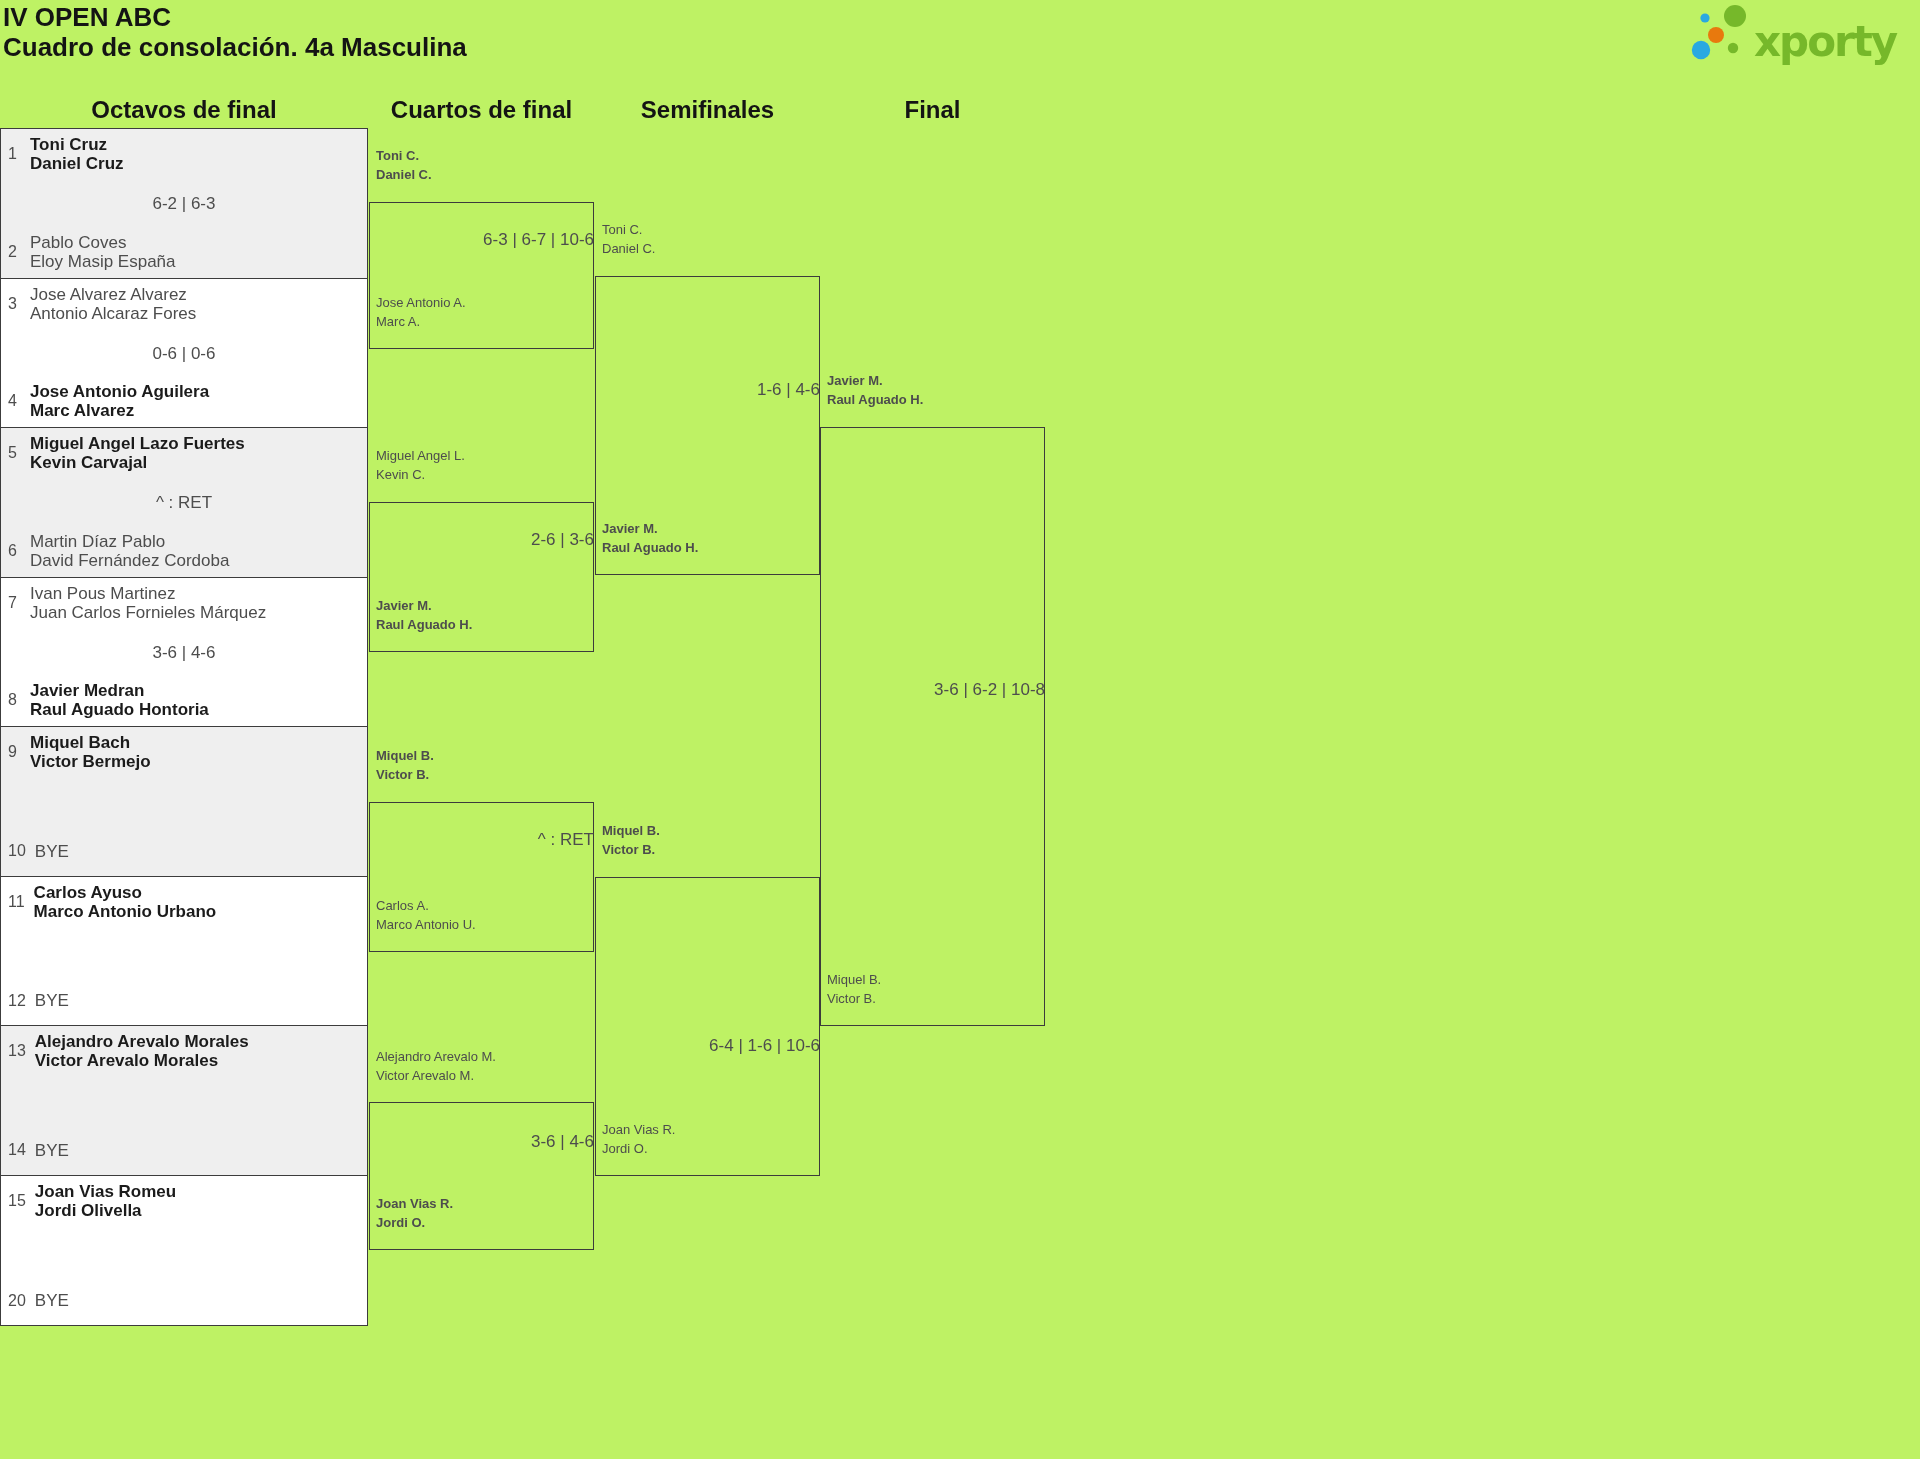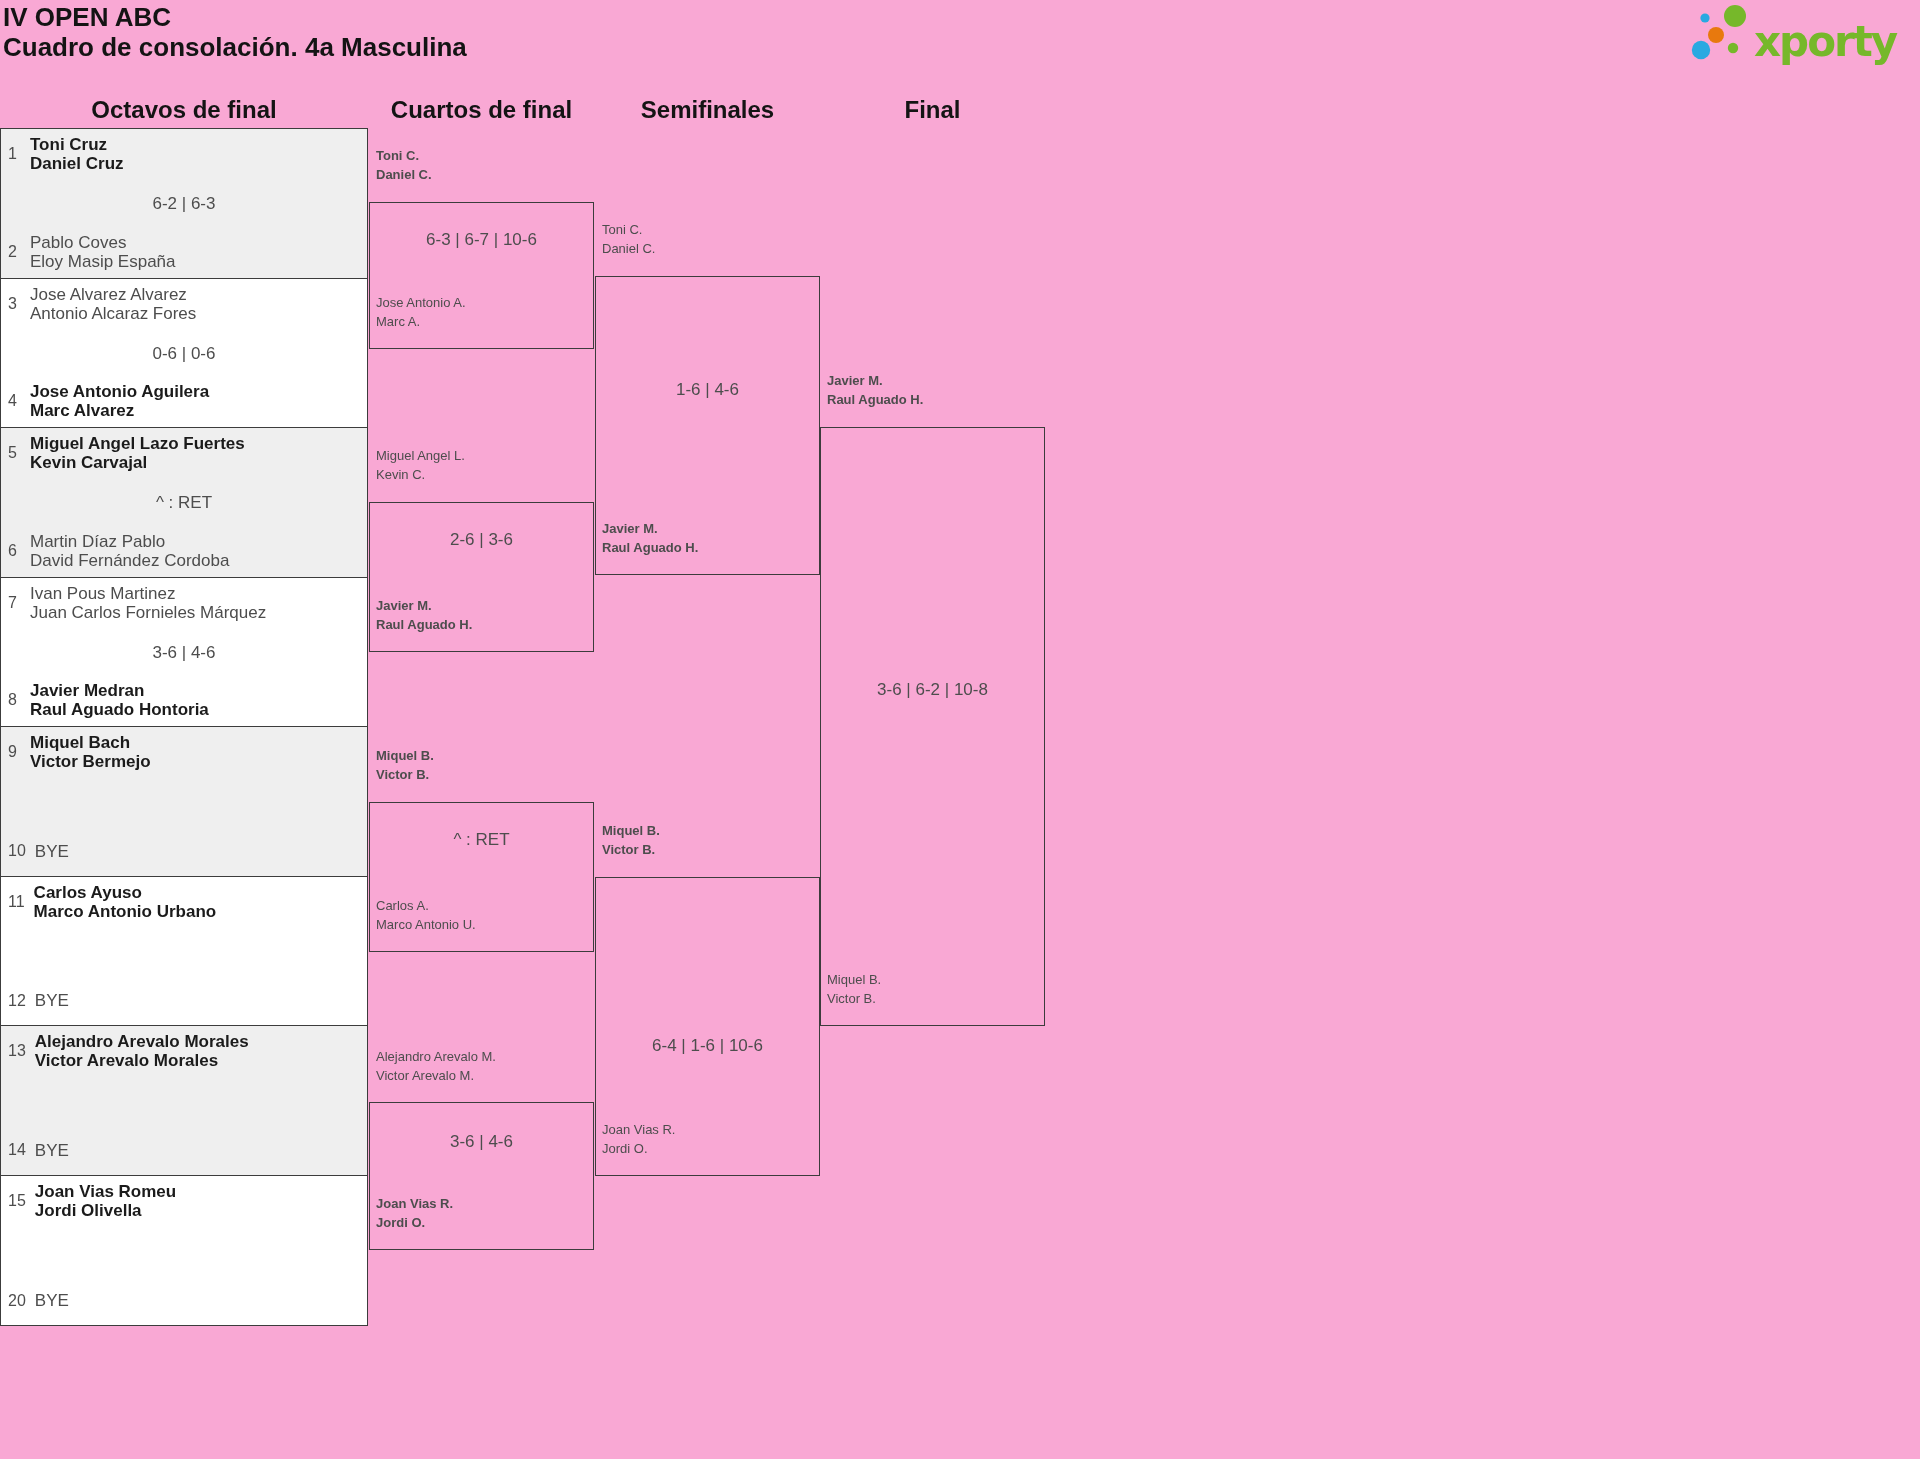--- a/index.html
+++ b/index.html
@@ -1,16 +1,16 @@
 <!DOCTYPE html>
 <html><head>
 <meta charset="utf-8">
 <style>
   html,body{margin:0;padding:0;background:#fff;}
-  .page{position:relative;width:1920px;height:1459px;background:#f9a8d4;overflow:hidden;
+  .page{position:relative;width:1920px;height:1459px;background:#bef264;overflow:hidden;
         font-family:"Liberation Sans",sans-serif;color:#1b1b1b;}
   .title{position:absolute;left:3px;top:2px;font-size:26px;font-weight:700;color:#141414;line-height:30px;}
   .title .tl{display:block;}
   .round-header{position:absolute;top:96px;text-align:center;font-size:24px;font-weight:600;color:#141414;}
   #rh-oct{left:0;width:368px;}
   #rh-cua{left:369px;width:225px;}
   #rh-sem{left:595px;width:225px;}
   #rh-fin{left:820px;width:225px;}
 
   
@@ -26,21 +26,21 @@
   .names{font-size:17px;line-height:19px;color:#4d4d4d;}
   .names .ln{display:block;}
   .w{font-weight:700;color:#1b1b1b;}
   .score{position:absolute;left:0;width:100%;top:calc(50% - 9px);text-align:center;
          font-size:17px;line-height:19px;color:#4d4d4d;}
 
   
   .box{position:absolute;width:225px;border:1px solid #3c3c3c;box-sizing:border-box;}
   .lbl{position:absolute;font-size:13px;line-height:19px;color:#4d4d4d;}
   .lbl .ln{display:block;}
-  .scr{position:absolute;width:225px;text-align:center;font-size:17px;line-height:19px;color:#4d4d4d;}
+  .scr{position:absolute;width:225px;text-align:right;font-size:17px;line-height:19px;color:#4d4d4d;}
 
   
   .logo{position:absolute;left:1678px;top:3px;width:238px;height:66px;}
   .logo text{font-family:"DejaVu Sans",sans-serif;font-weight:700;letter-spacing:-2px;}
 </style>
 </head>
 <body>
 
 <div class="page">
 

